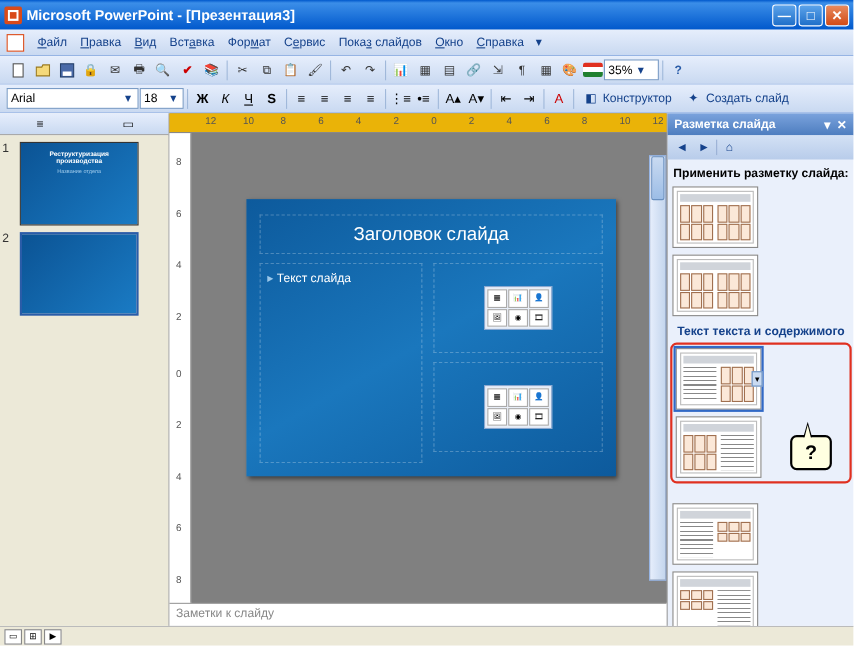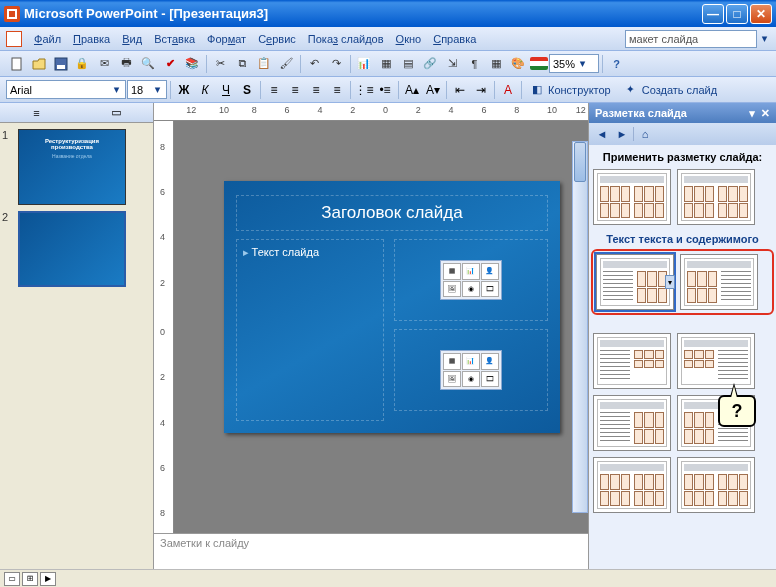--- a/index.html
+++ b/index.html
@@ -29,39 +29,39 @@
 .thumbhdr{height:20px;background:linear-gradient(#e6eefc,#c9d9f1);display:flex;align-items:center;justify-content:center;gap:30px;border-bottom:1px solid #999;}
 .thumbhdr .tab{width:50px;height:16px;display:flex;align-items:center;justify-content:center;}
 .thumblist{flex:1;background:#ece9d8;padding:6px 2px;overflow:auto;}
 .thumbitem{display:flex;gap:4px;margin-bottom:6px;}
 .thumbitem .num{width:12px;font-size:11px;color:#333;}
 .thumb{width:108px;height:76px;background:linear-gradient(135deg,#0b5394,#1a7bc4);border:1px solid #333;position:relative;}
 .thumb.sel{border:2px solid #2a5ca8;}
 .thumb .tl1{color:#fff;font-size:6px;text-align:center;padding-top:8px;font-weight:bold;}
 .thumb .tl2{color:#9bc8ea;font-size:5px;text-align:center;margin-top:3px;}
 .canvasarea{flex:1;background:#808080;display:flex;flex-direction:column;position:relative;}
-.hruler{height:18px;background:#ffffff;display:flex;font-size:9px;color:#555;border-bottom:1px solid #888;}
+.hruler{height:18px;background:#eab308;display:flex;font-size:9px;color:#555;border-bottom:1px solid #888;}
 .hruler .rspace{width:24px;}
 .hruler .ticks{flex:1;position:relative;}
 .hruler .tick{position:absolute;top:2px;}
 .vruler{width:20px;background:#fff;font-size:9px;color:#555;border-right:1px solid #888;position:relative;}
 .vruler .vtick{position:absolute;left:6px;}
 .editrow{flex:1;display:flex;}
 .editsurf{flex:1;position:relative;overflow:auto;background:#808080;}
 .slide{position:absolute;left:50px;top:60px;width:336px;height:252px;background:linear-gradient(150deg,#0d5a9c 0%,#1a77bd 50%,#0d5a9c 100%);box-shadow:2px 2px 4px rgba(0,0,0,0.5);}
 .slide .titleph{position:absolute;left:12px;top:14px;right:12px;height:36px;border:1px dashed rgba(255,255,255,0.25);display:flex;align-items:center;justify-content:center;color:#fff;font-size:17px;}
 .slide .leftph{position:absolute;left:12px;top:58px;width:148px;bottom:12px;border:1px dashed rgba(255,255,255,0.25);padding:6px;}
 .slide .leftph .bullet{color:#fff;font-size:11px;}
 .slide .leftph .bullet::before{content:"▸ ";color:#9bc8ea;}
 .slide .rightph{position:absolute;right:12px;top:58px;width:154px;height:82px;border:1px dashed rgba(255,255,255,0.25);display:flex;align-items:center;justify-content:center;}
 .slide .rightph2{position:absolute;right:12px;top:148px;width:154px;height:82px;border:1px dashed rgba(255,255,255,0.25);display:flex;align-items:center;justify-content:center;}
 .contenticons{width:62px;height:40px;background:#e8eef8;border:1px solid #8aa8d0;display:grid;grid-template-columns:repeat(3,1fr);grid-template-rows:repeat(2,1fr);gap:1px;padding:2px;}
 .contenticons div{background:#fff;border:1px solid #aaa;font-size:7px;display:flex;align-items:center;justify-content:center;}
-.notes{height:36px;background:#fff;border-top:1px solid #999;padding:3px 6px;color:#888;font-size:11px;}
-.taskpane{width:188px;background:#eaf0fb;border-left:1px solid #999;display:flex;flex-direction:column;}
+.notes{height:21px;background:#fff;border-top:1px solid #999;padding:3px 6px;color:#888;font-size:11px;}
+.taskpane{width:170px;background:#eaf0fb;border-left:1px solid #999;display:flex;flex-direction:column;}
 .tphdr{height:20px;background:linear-gradient(#7ba3dd,#4d7dbf);color:#fff;display:flex;align-items:center;padding:0 6px;font-weight:bold;font-size:11px;}
 .tphdr .spacer{flex:1;}
 .tpnav{height:22px;background:linear-gradient(#d3e1f5,#b8ccea);display:flex;align-items:center;padding:0 4px;gap:2px;}
 .tpnav .navbtn{width:18px;height:18px;display:flex;align-items:center;justify-content:center;color:#15428b;border:1px solid transparent;border-radius:2px;}
 .tpbody{flex:1;overflow:auto;padding:4px;position:relative;text-align:center;}
 .tpbody .applylbl{font-size:11px;font-weight:bold;margin:2px 0 6px;}
 .layoutgrid{display:flex;flex-wrap:wrap;gap:6px;}
 .layoutcell{width:78px;height:56px;background:#fff;border:1px solid #888;position:relative;padding:3px;}
 .layoutcell.sel{outline:2px solid #3169c6;}
 .layoutcell .mini{width:100%;height:100%;border:1px solid #bbb;position:relative;}
@@ -108,21 +108,20 @@
   <div class="docicon"></div>
   <div class="menuitem"><u>Ф</u><span></span>айл</div>
   <div class="menuitem"><u>П</u>равка</div>
   <div class="menuitem"><u>В</u>ид</div>
   <div class="menuitem">Вст<u>а</u>вка</div>
   <div class="menuitem">Фор<u>м</u>ат</div>
   <div class="menuitem">С<u>е</u>рвис</div>
   <div class="menuitem">Пока<u>з</u> слайдов</div>
   <div class="menuitem"><u>О</u>кно</div>
   <div class="menuitem"><u>С</u>правка</div>
-  <input class="ask" value="макет слайда" style="">
   <span class="dd">▾</span>
 </div>
 
 <div class="toolbar">
   <div class="tbtn">
       <svg width="14" height="14">
         <rect x="2" y="1" width="9" height="12" fill="#fff" stroke="#555"></rect>
       </svg>
     </div>
   <div class="tbtn">

